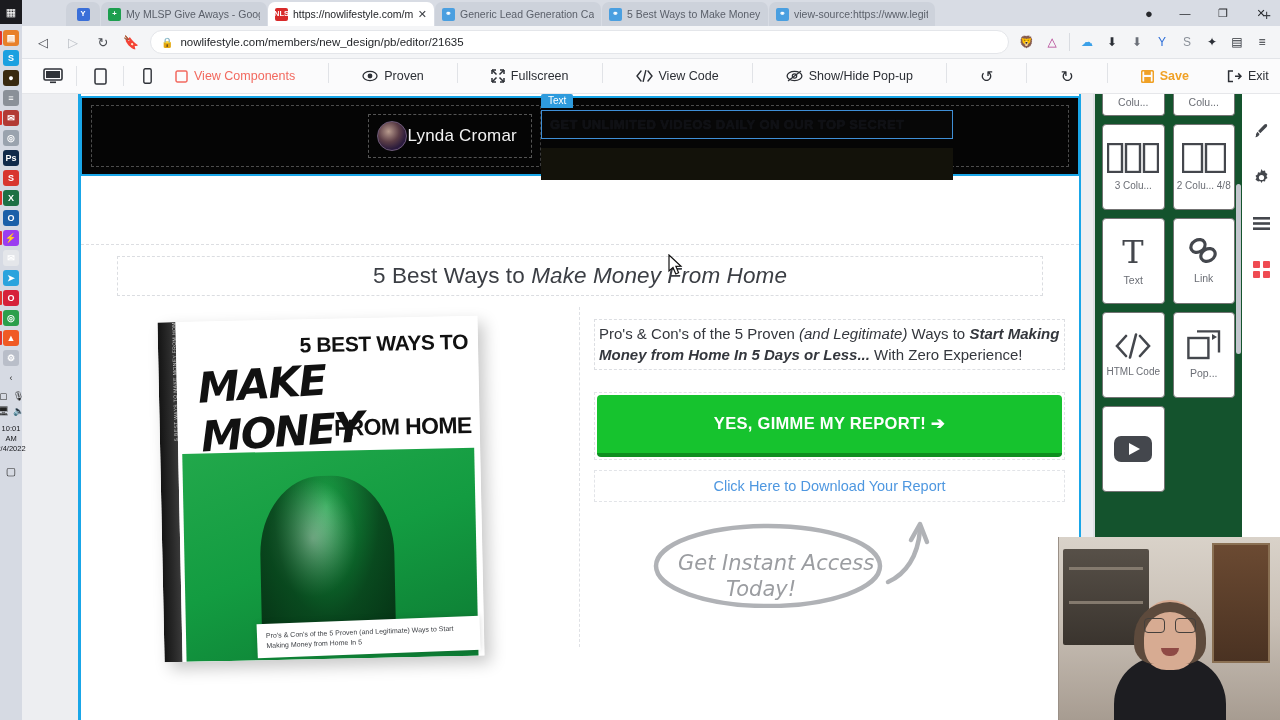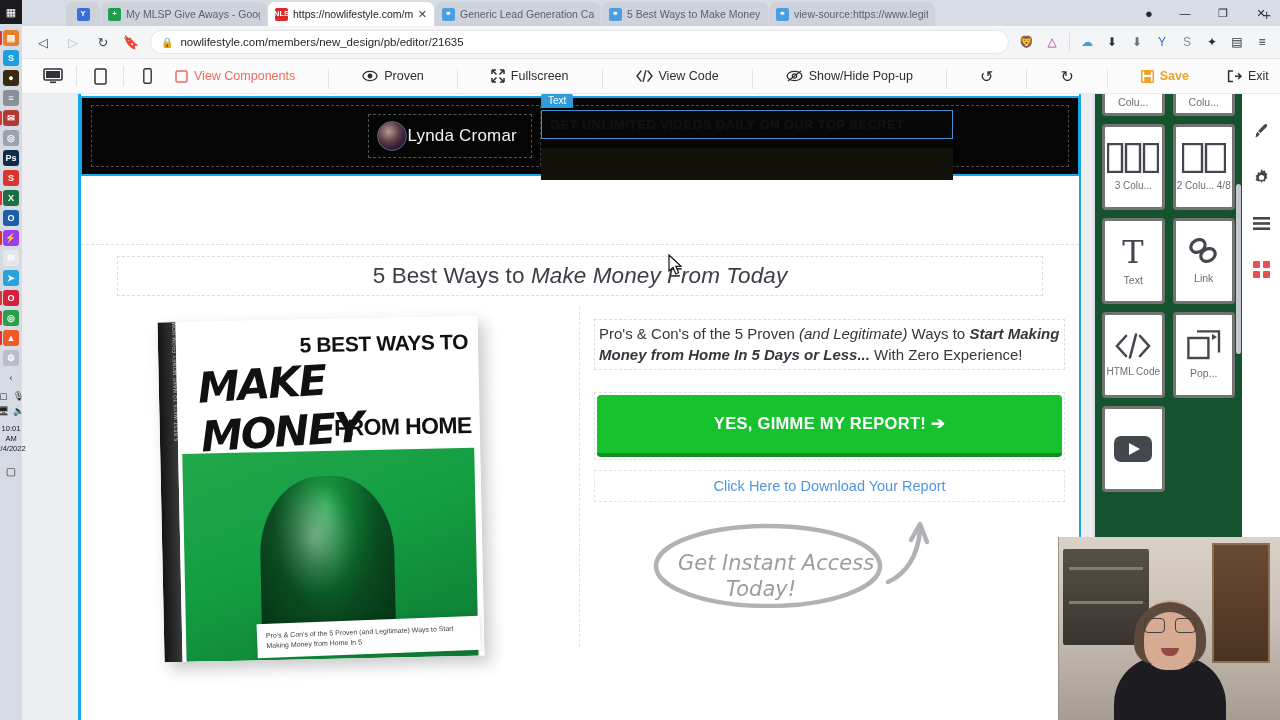--- a/index.html
+++ b/index.html
@@ -96,21 +96,21 @@
 
   
   .etoolbar {
     height: 35px; background: #fbfbfc; border-bottom: 1px solid #e6e7ea;
     display: flex; align-items: center; padding: 0 14px; gap: 0;
     position: relative;
   }
   .device-grp { display:flex; align-items:center; gap:0; }
   .dev-btn { width: 34px; height: 26px; display:flex; align-items:center; justify-content:center; color:#2f3238; }
   .vdiv { width: 1px; height: 20px; background: #e1e3e7; margin: 0 6px; }
-  .etools { margin-left: auto; display: flex; align-items: flex-end; gap: 16px; }
+  .etools { margin-left: auto; display: flex; align-items: flex-start; gap: 16px; }
   .etool {
     display: flex; align-items: center; gap: 6px; padding: 0 11px; height: 26px;
     font-size: 12.5px; color: #2c2f35; white-space: nowrap;
   }
   .etool.accent { color: #f2695f; }
   .etool.save { color: #f0a126; font-weight: 700; }
   .etool .ti { display:flex; align-items:center; justify-content:center; }
 
   
   .workspace { position: relative; height: 626px; background: #edeef1; display: flex; }
@@ -231,21 +231,21 @@
   .scribble { position: relative; margin-top: 14px; height: 90px; }
   .scribble svg { position:absolute; left: 36px; top: 0; }
 
   
   .rpanel {
     flex: 0 0 148px; background: #14532d; position: relative; overflow: hidden;
     border-left: 1px solid #dfe1e5;
   }
   .rgrid { padding: 0 7px; display: grid; grid-template-columns: 1fr 1fr; gap: 8px; }
   .rcard {
-    background: #fff; border: 3px solid #737373; border-radius: 4px;
+    background: #fff; border: 1px solid #737373; border-radius: 4px;
     height: 86px; display:flex; flex-direction:column; align-items:center; justify-content:center;
     gap: 7px; color:#4c4f55;
   }
   .rcard.clip-top { height: 22px; justify-content:flex-start; align-items:center; padding-top:2px; border-radius: 0 0 4px 4px; border-top:none;}
   .rcard .cap { font-size: 10.5px; color: #6b6e75; text-align:center; line-height:1.2; }
   .rcard .cap.two { font-size: 10px; }
   .rscrollbar {
     position:absolute; right: 1px; top: 90px; width: 5px; height: 170px;
     background: #c3c7ce; border-radius: 3px;
   }
@@ -599,21 +599,21 @@
                 </div>
                 <div class="sel-sub" style="position:absolute;top:40px;left:0;"></div>
               </div>
             </div>
           </div>
 
           <div class="row tall"></div>
 
           <div class="title-row">
             <div class="title-box">
-              <span class="title-txt"><span>5 Best Ways to </span><i>Make Money From Today</i></span>
+              <span class="title-txt"><span>5 Best Ways to </span><i>Make Money From Home</i></span>
             </div>
           </div>
 
           <div class="two-col">
             <div class="col-left">
               <div class="ebook">
                 <div class="spine">
                     <span>5 BEST WAYS TO MAKE MONEY FROM HOME</span>
                   </div>
                 <div class="cov">

